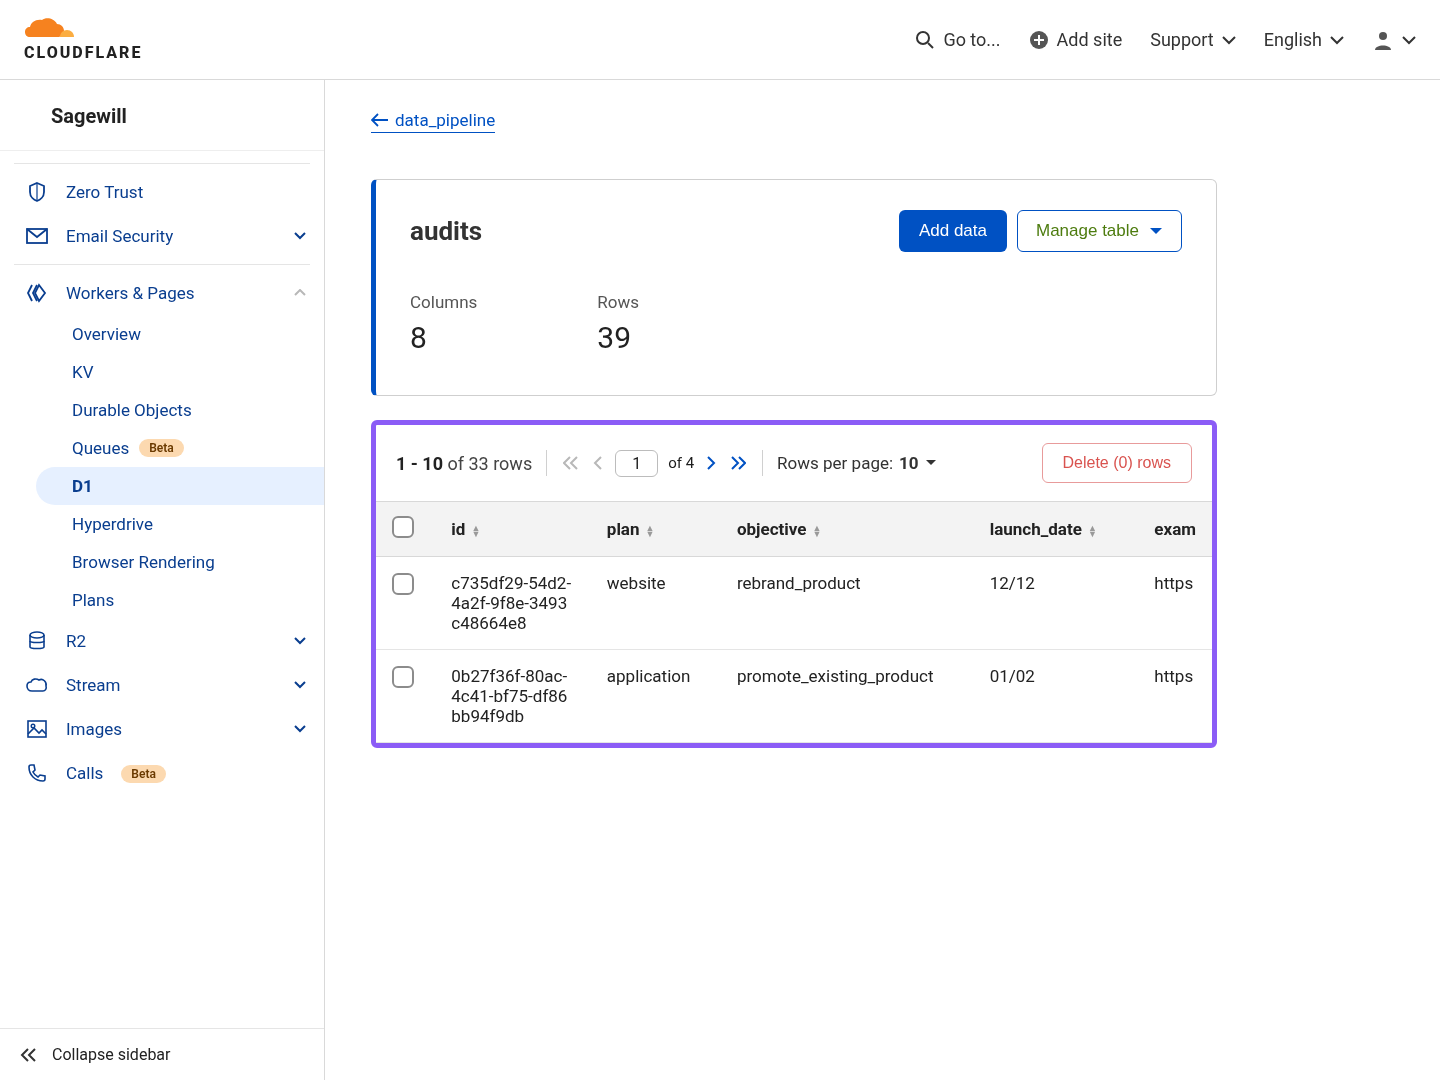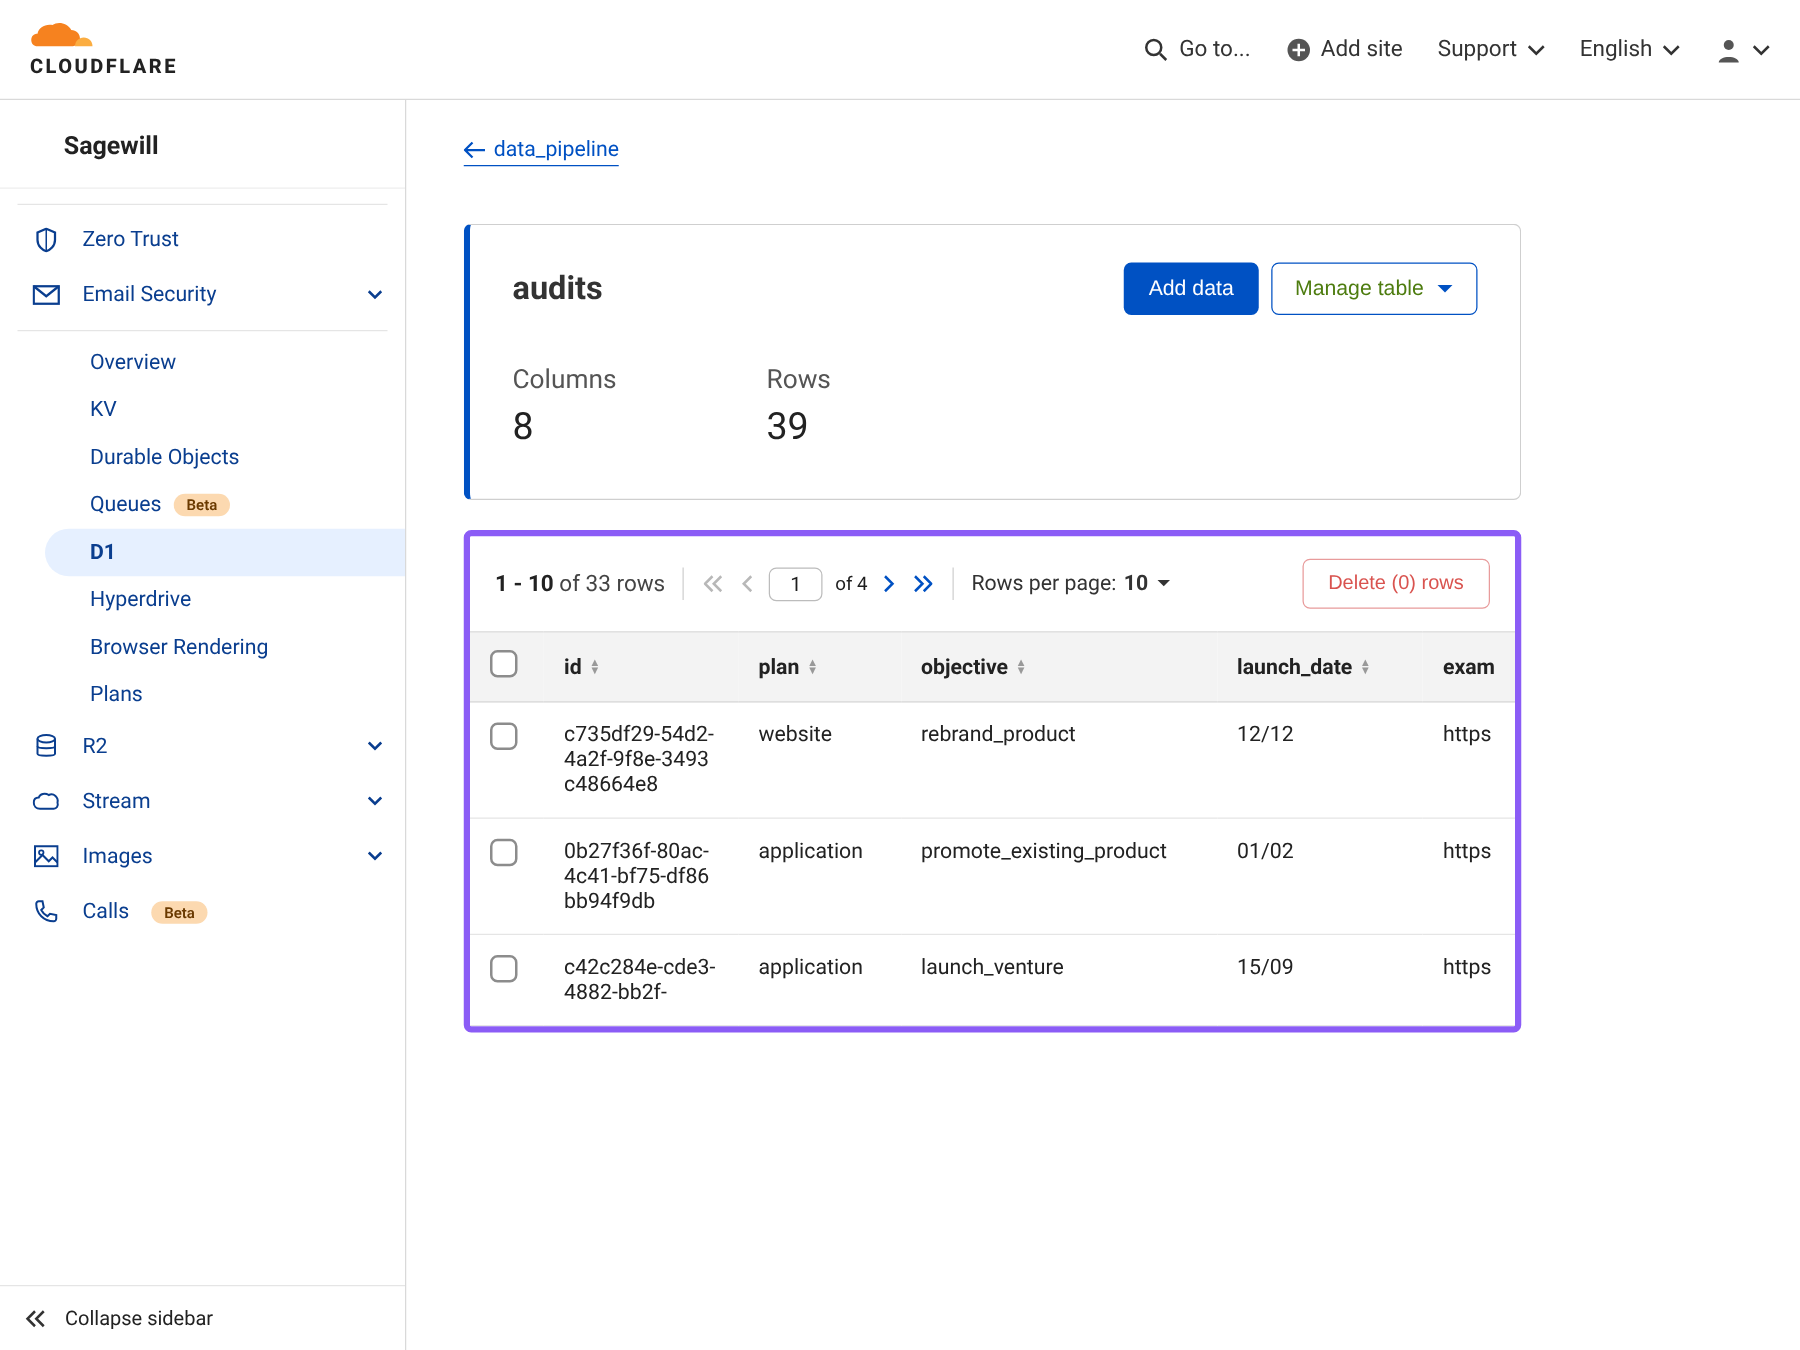--- a/index.html
+++ b/index.html
@@ -34,21 +34,21 @@
 .main { flex: 1; padding: 30px 0 0 46px; overflow: hidden; }
 .back-link { display: inline-flex; align-items: center; gap: 6px; color: #0051c3; border-bottom: 1px solid #0051c3; padding-bottom: 2px; cursor: pointer; font-size: 17px; }
 
 .card { border: 1px solid #cfcfcf; border-left: 5px solid #0051c3; border-radius: 6px; margin-top: 46px; padding: 30px 34px 40px; margin-right: 0; max-width: 846px; }
 .card-head { display: flex; align-items: center; }
 .card-title { font-size: 26px; font-weight: 700; color: #333; }
 .card-actions { margin-left: auto; display: flex; gap: 10px; }
 .btn-primary { background: #0051c3; color: #fff; border: none; padding: 10px 20px; border-radius: 6px; font-size: 17px; cursor: pointer; }
 .btn-outline { background: #fff; color: #4d7c0f; border: 1px solid #0051c3; padding: 10px 18px; border-radius: 6px; font-size: 17px; cursor: pointer; display: inline-flex; align-items: center; gap: 10px; }
 .stats { display: flex; gap: 120px; margin-top: 40px; }
-.stat-label { color: #555; font-size: 21px; }
+.stat-label { color: #555; font-size: 17px; }
 .stat-value { font-size: 30px; color: #222; margin-top: 8px; }
 
 .table-wrap { border: 5px solid #8b5cf6; border-radius: 6px; margin-top: 24px; overflow: hidden; max-width: 846px; }
 .table-toolbar { display: flex; align-items: center; padding: 18px 20px; gap: 14px; flex-wrap: wrap; }
 .range { font-size: 18px; color: #444; }
 .range b { font-weight: 700; color: #222; }
 .sep { width: 1px; height: 26px; background: #d0d0d0; }
 .pager { display: flex; align-items: center; gap: 10px; }
 .pager-btn { color: #b8b8b8; cursor: default; padding: 2px; }
 .pager-btn.active { color: #0051c3; cursor: pointer; }
@@ -144,20 +144,35 @@
             </svg>
         </span>
         <span>Email Security</span>
         <span class="chev">
           <svg width="12" height="8" viewBox="0 0 12 8">
               <path d="M1 1 L6 6 L11 1" fill="none" stroke="#0a3e8f" stroke-width="2"></path>
             </svg>
         </span>
       </div>
       <div class="divider"></div>
+      <div class="nav-item">
+        <span class="icon">
+          <svg width="20" height="20" viewBox="0 0 20 20">
+              <path d="M5 2 L1 10 L5 18" fill="none" stroke="#0a3e8f" stroke-width="1.8"></path>
+              <path d="M10 2 L6 10 L10 18" fill="none" stroke="#0a3e8f" stroke-width="1.8"></path>
+              <path d="M12 2 L18 10 L12 18 L8 10 Z" fill="none" stroke="#0a3e8f" stroke-width="1.8"></path>
+            </svg>
+        </span>
+        <span>Workers &amp; Pages</span>
+        <span class="chev up">
+          <svg width="12" height="8" viewBox="0 0 12 8">
+              <path d="M1 6 L6 1 L11 6" fill="none" stroke="#b8b8b8" stroke-width="2"></path>
+            </svg>
+        </span>
+      </div>
       <div class="sub-item">
           <span>Overview</span>
         </div>
       <div class="sub-item">
           <span>KV</span>
         </div>
       <div class="sub-item">
           <span>Durable Objects</span>
         </div>
       <div class="sub-item">
@@ -333,25 +348,17 @@
               <td>https</td>
             </tr>
             <tr>
               <td><span class="checkbox"></span></td>
               <td style="word-break:break-all;">0b27f36f-80ac-4c41-bf75-df86bb94f9db</td>
               <td>application</td>
               <td>promote_existing_product</td>
               <td>01/02</td>
               <td>https</td>
             </tr>
-            <tr>
-              <td><span class="checkbox"></span></td>
-              <td style="word-break:break-all;">c42c284e-cde3-4882-bb2f-</td>
-              <td>application</td>
-              <td>launch_venture</td>
-              <td>15/09</td>
-              <td>https</td>
-            </tr>
           </tbody>
       </table>
     </div>
   </div>
 </div>
 
 </body></html>

